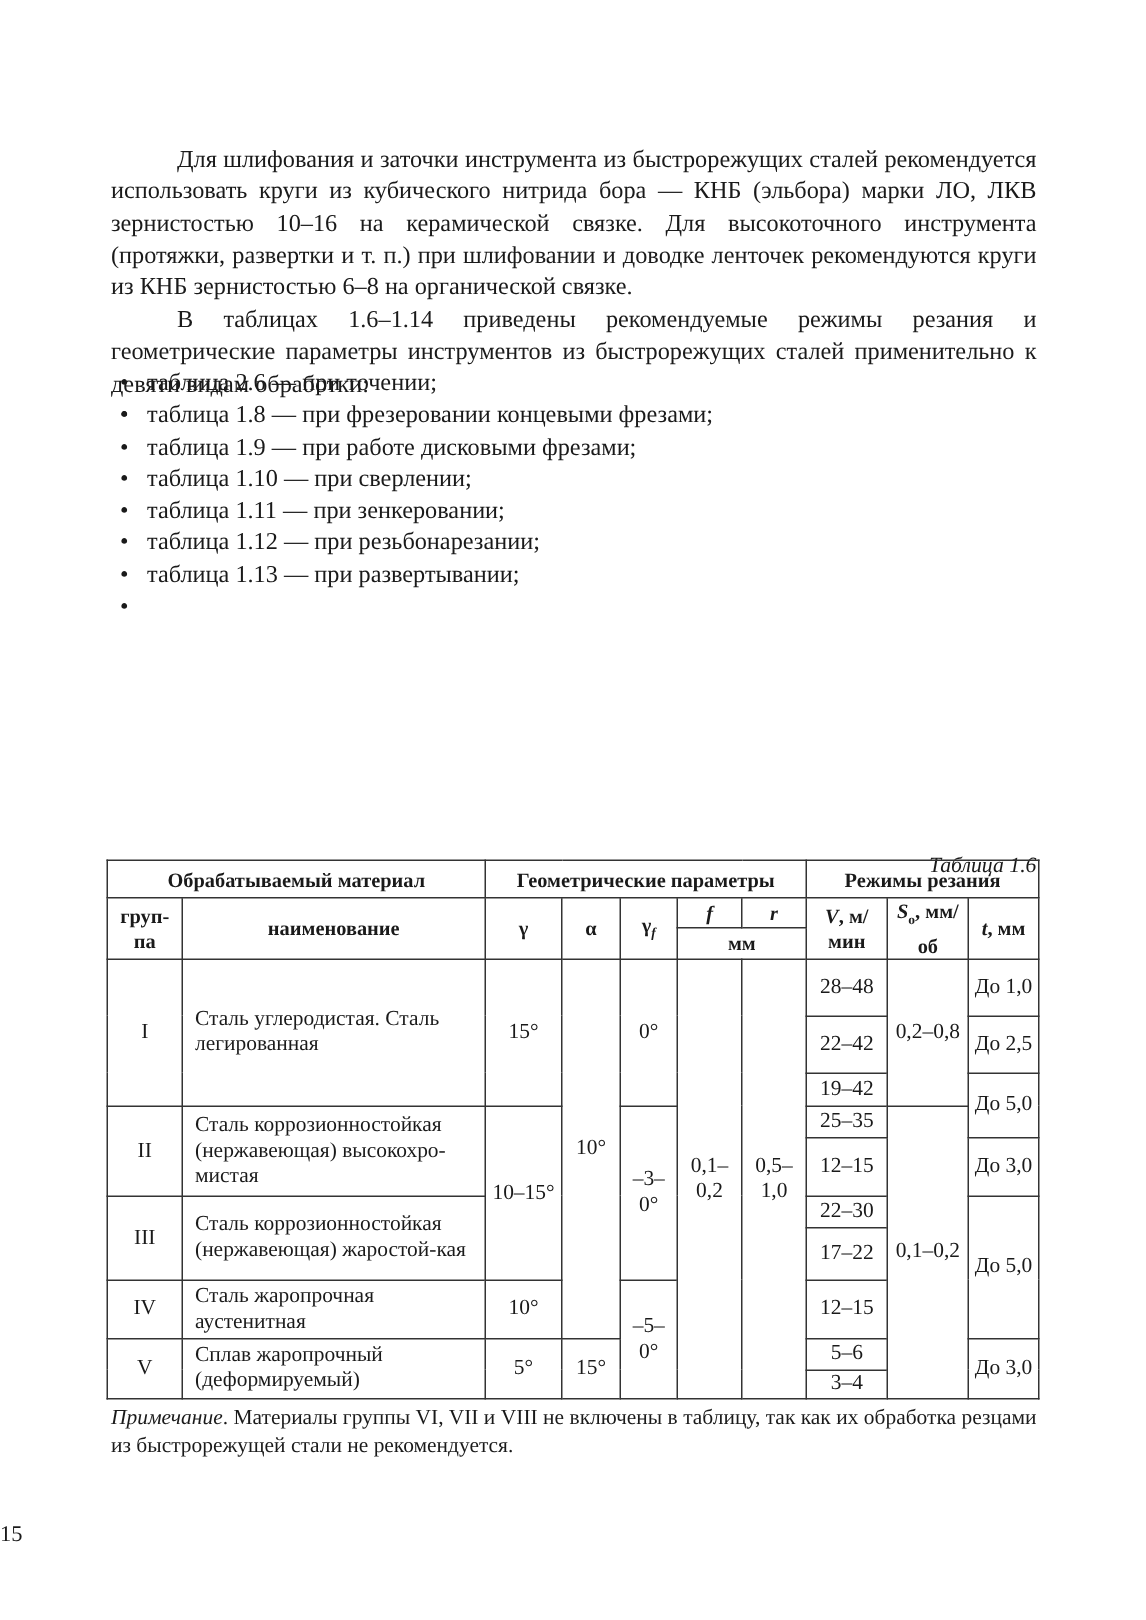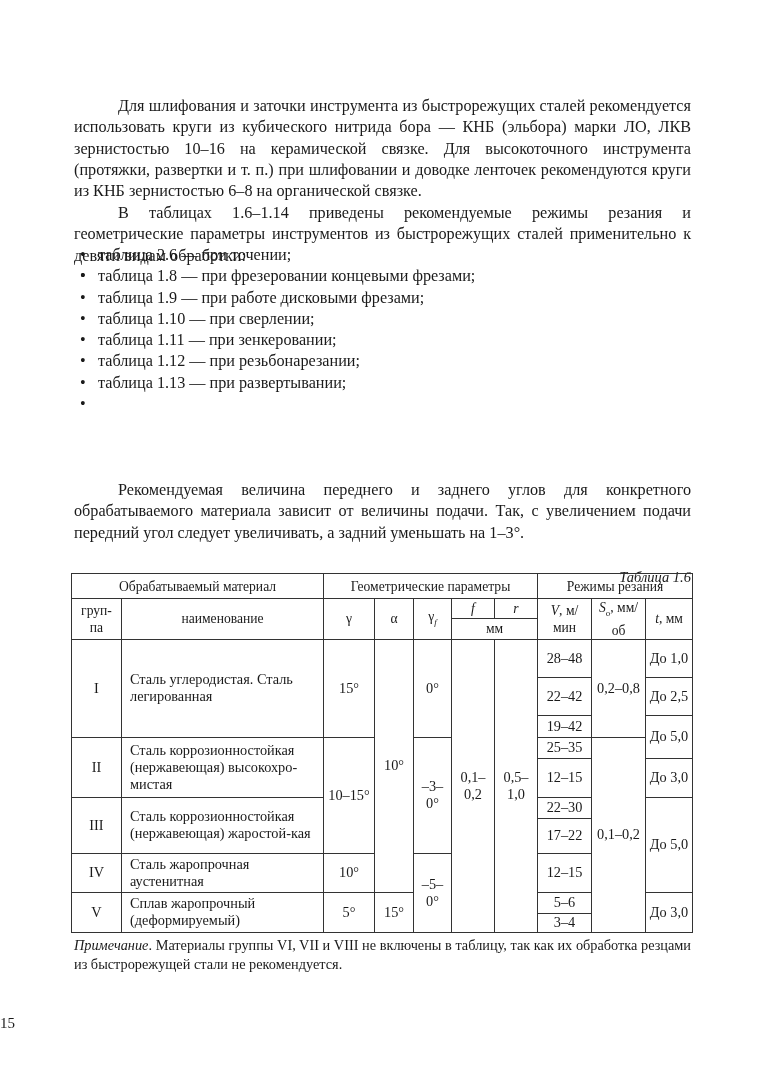--- a/index.html
+++ b/index.html
@@ -11,21 +11,21 @@
   .p1 { top:74px; }
   .p2 { top:181px; }
   ul.list { position:absolute; left:74px; top:245px; width:617px; margin:0; padding:0; list-style:none; font-size:16.2px; line-height:21.3px; }
   ul.list li { position:relative; padding-left:24px; text-align:justify; }
   ul.list li .bullet { position:absolute; left:6px; top:0; }
   .p3 { top:458px; }
   .table-num { position:absolute; right:73px; top:529px; font-style:italic; font-size:14.5px;margin-top:40px; }
   .table-title { position:absolute; left:71px; width:621px; top:549px; text-align:center; font-weight:bold; font-size:14.4px; }
   table.t { position:absolute; left:71px; top:573px; width:621px; border-collapse:collapse; font-size:14.3px; table-layout:fixed; }
   table.t td, table.t th { border:1px solid #333; padding:0 3px; text-align:center; vertical-align:middle; line-height:17px; }
-  table.t th { font-weight:normal; font-size:13.6px; }
+  table.t th { font-weight:bold; font-size:13.6px; }
   table.t td.name { text-align:left; padding-left:8px; }
   .note { position:absolute; left:74px; top:936px; width:617px; font-size:14.3px; line-height:19px; text-align:justify; }
   .note i { font-style:italic; }
   .page-num { position:absolute; left:0; width:764px; top:1015px; font-size:15px; }
 </style>
 </head>
 <body>
 
 <div class="page">
 
@@ -42,23 +42,20 @@
     <li><span class="bullet">•</span></li>
     <li><span class="bullet">•</span><span>таблица 1.8 — при фрезеровании концевыми фрезами;</span></li>
     <li><span class="bullet">•</span><span>таблица 1.9 — при работе дисковыми фрезами;</span></li>
     <li><span class="bullet">•</span><span>таблица 1.10 — при сверлении;</span></li>
     <li><span class="bullet">•</span><span>таблица 1.11 — при зенкеровании;</span></li>
     <li><span class="bullet">•</span><span>таблица 1.12 — при резьбонарезании;</span></li>
     <li><span class="bullet">•</span><span>таблица 1.13 — при развертывании;</span></li>
     <li><span class="bullet">•</span></li>
   </ul>
 
-  <div class="text-block p3">
-    <p class="para">Рекомендуемая величина переднего и заднего углов для конкретного обрабатываемого материала зависит от величины подачи. Так, с увеличением подачи передний угол следует увеличивать, а задний уменьшать на 1–3°.</p>
-  </div>
 
   <div class="table-num">Таблица 1.6</div>
 
   <table class="t">
     <colgroup>
       <col style="width:50px">
         <col style="width:202px">
         <col style="width:51px">
         <col style="width:39px">
         <col style="width:38px">

